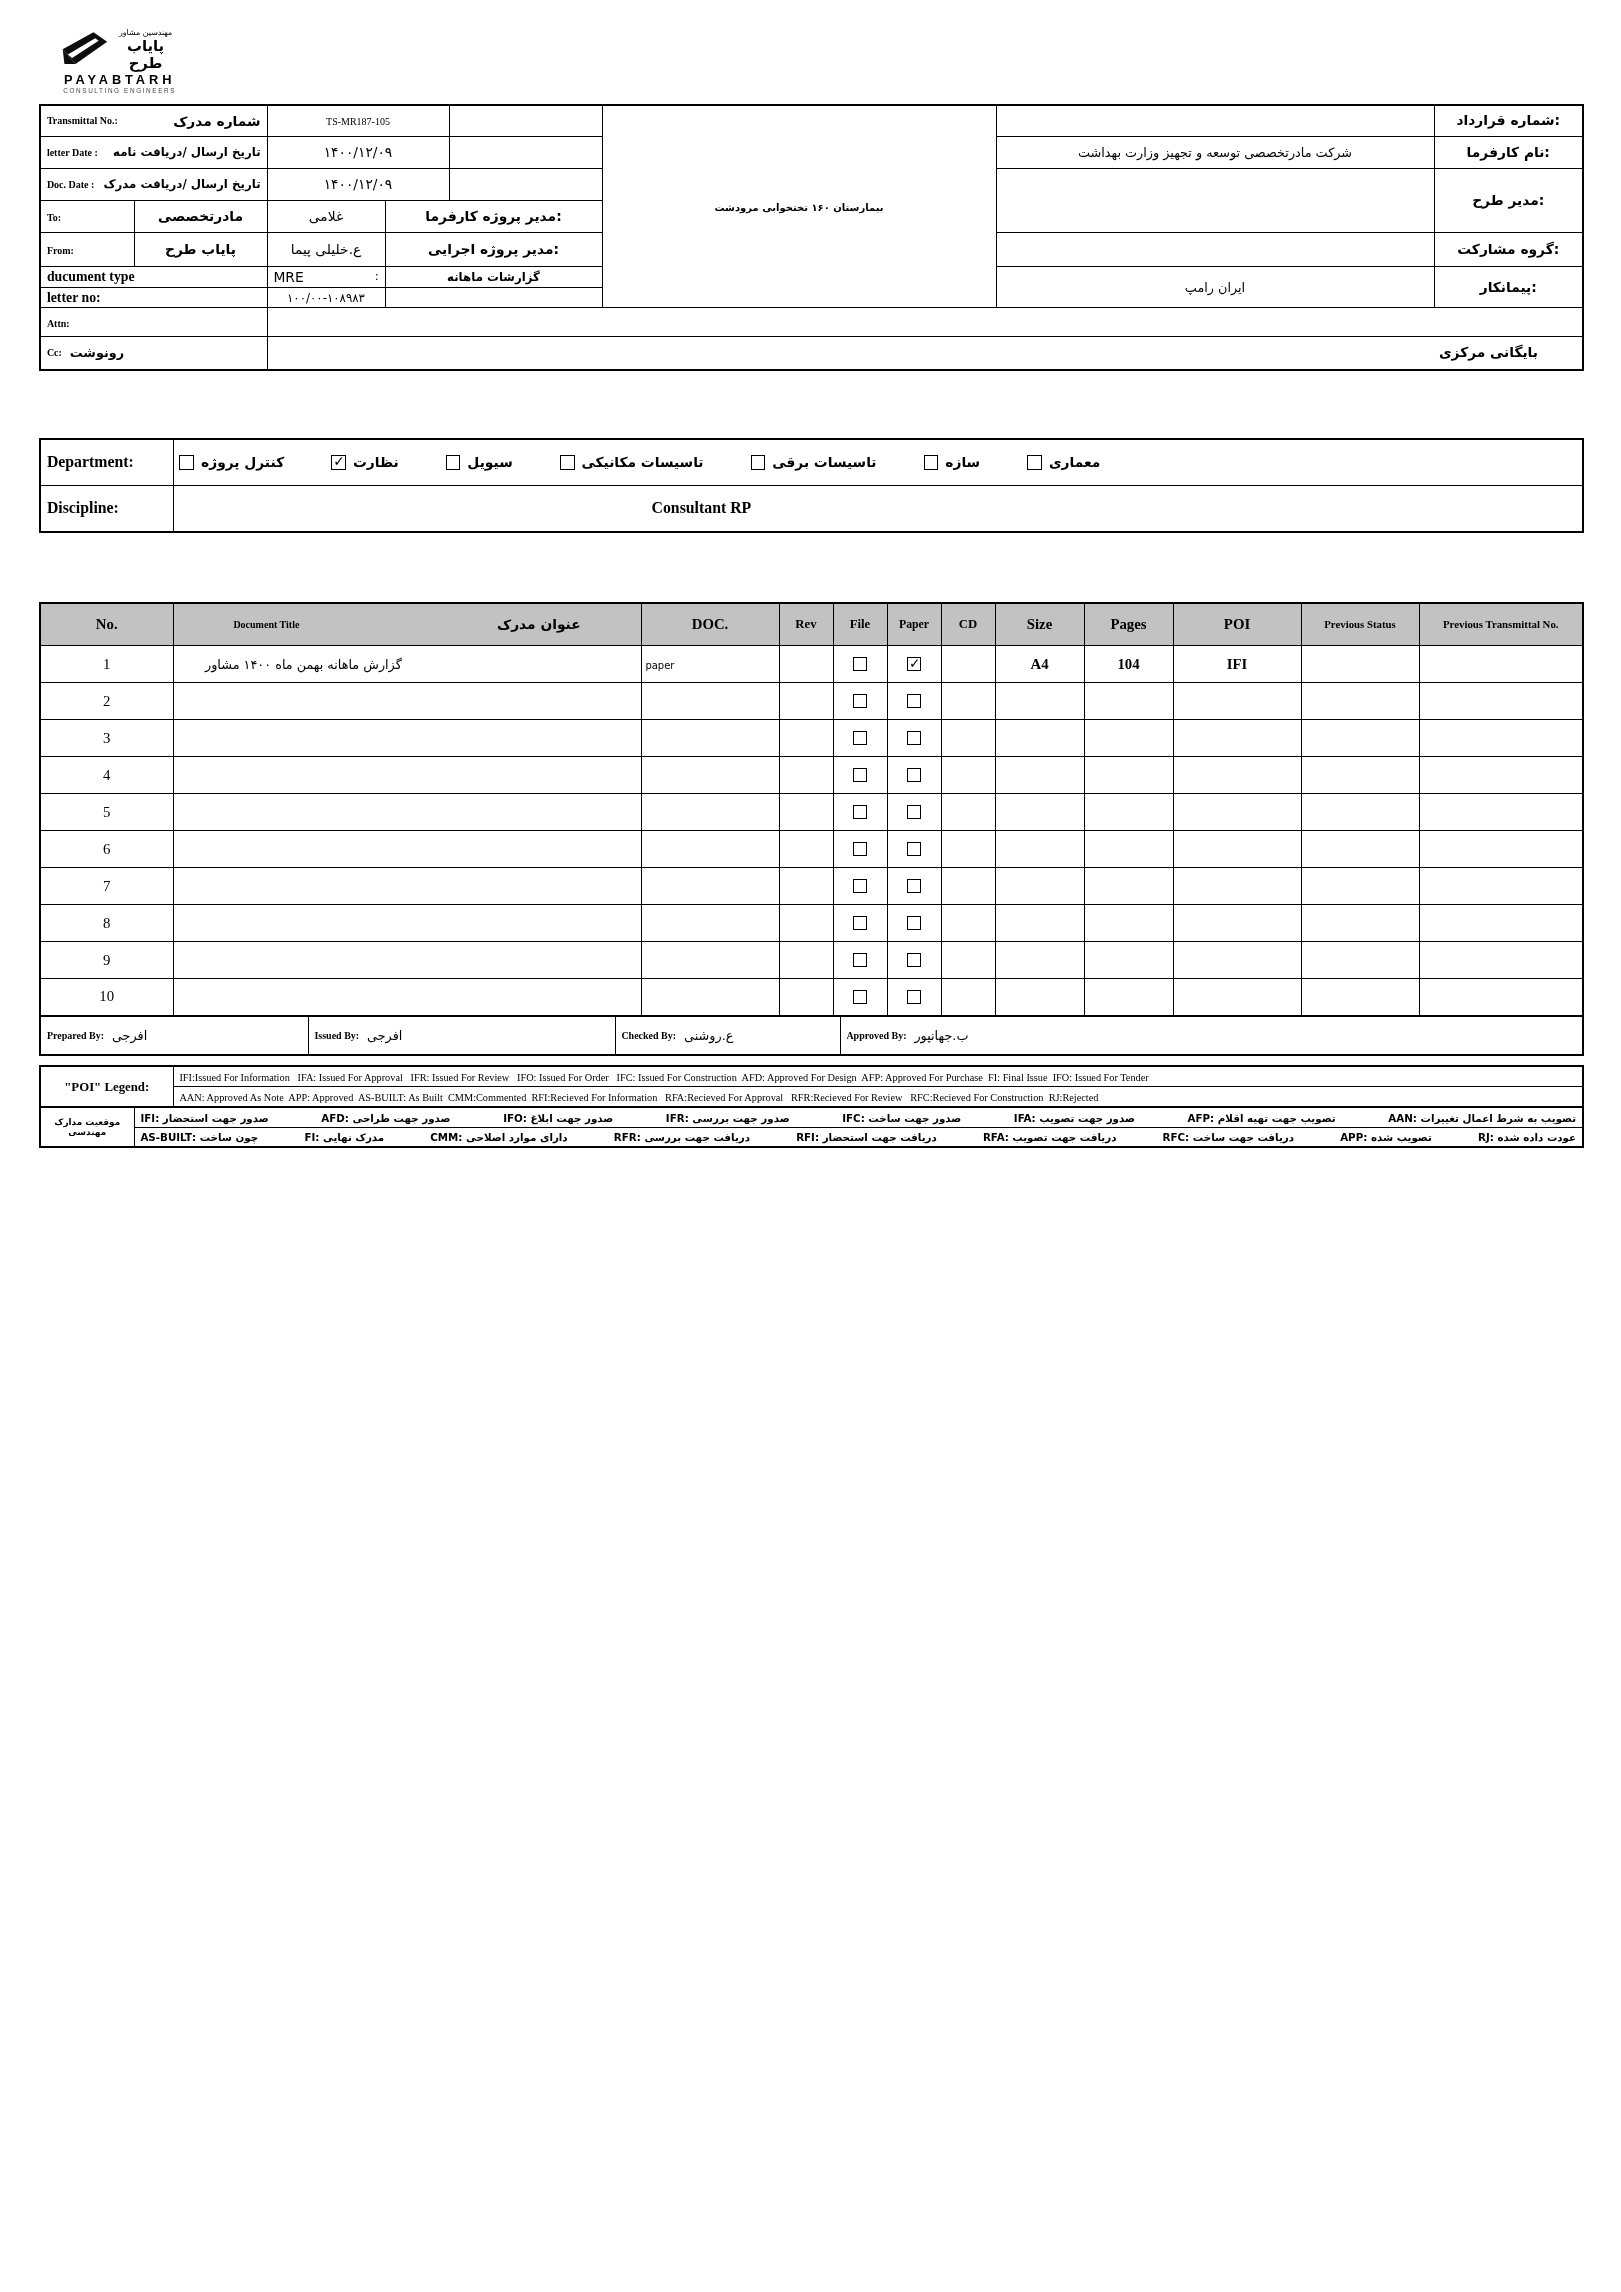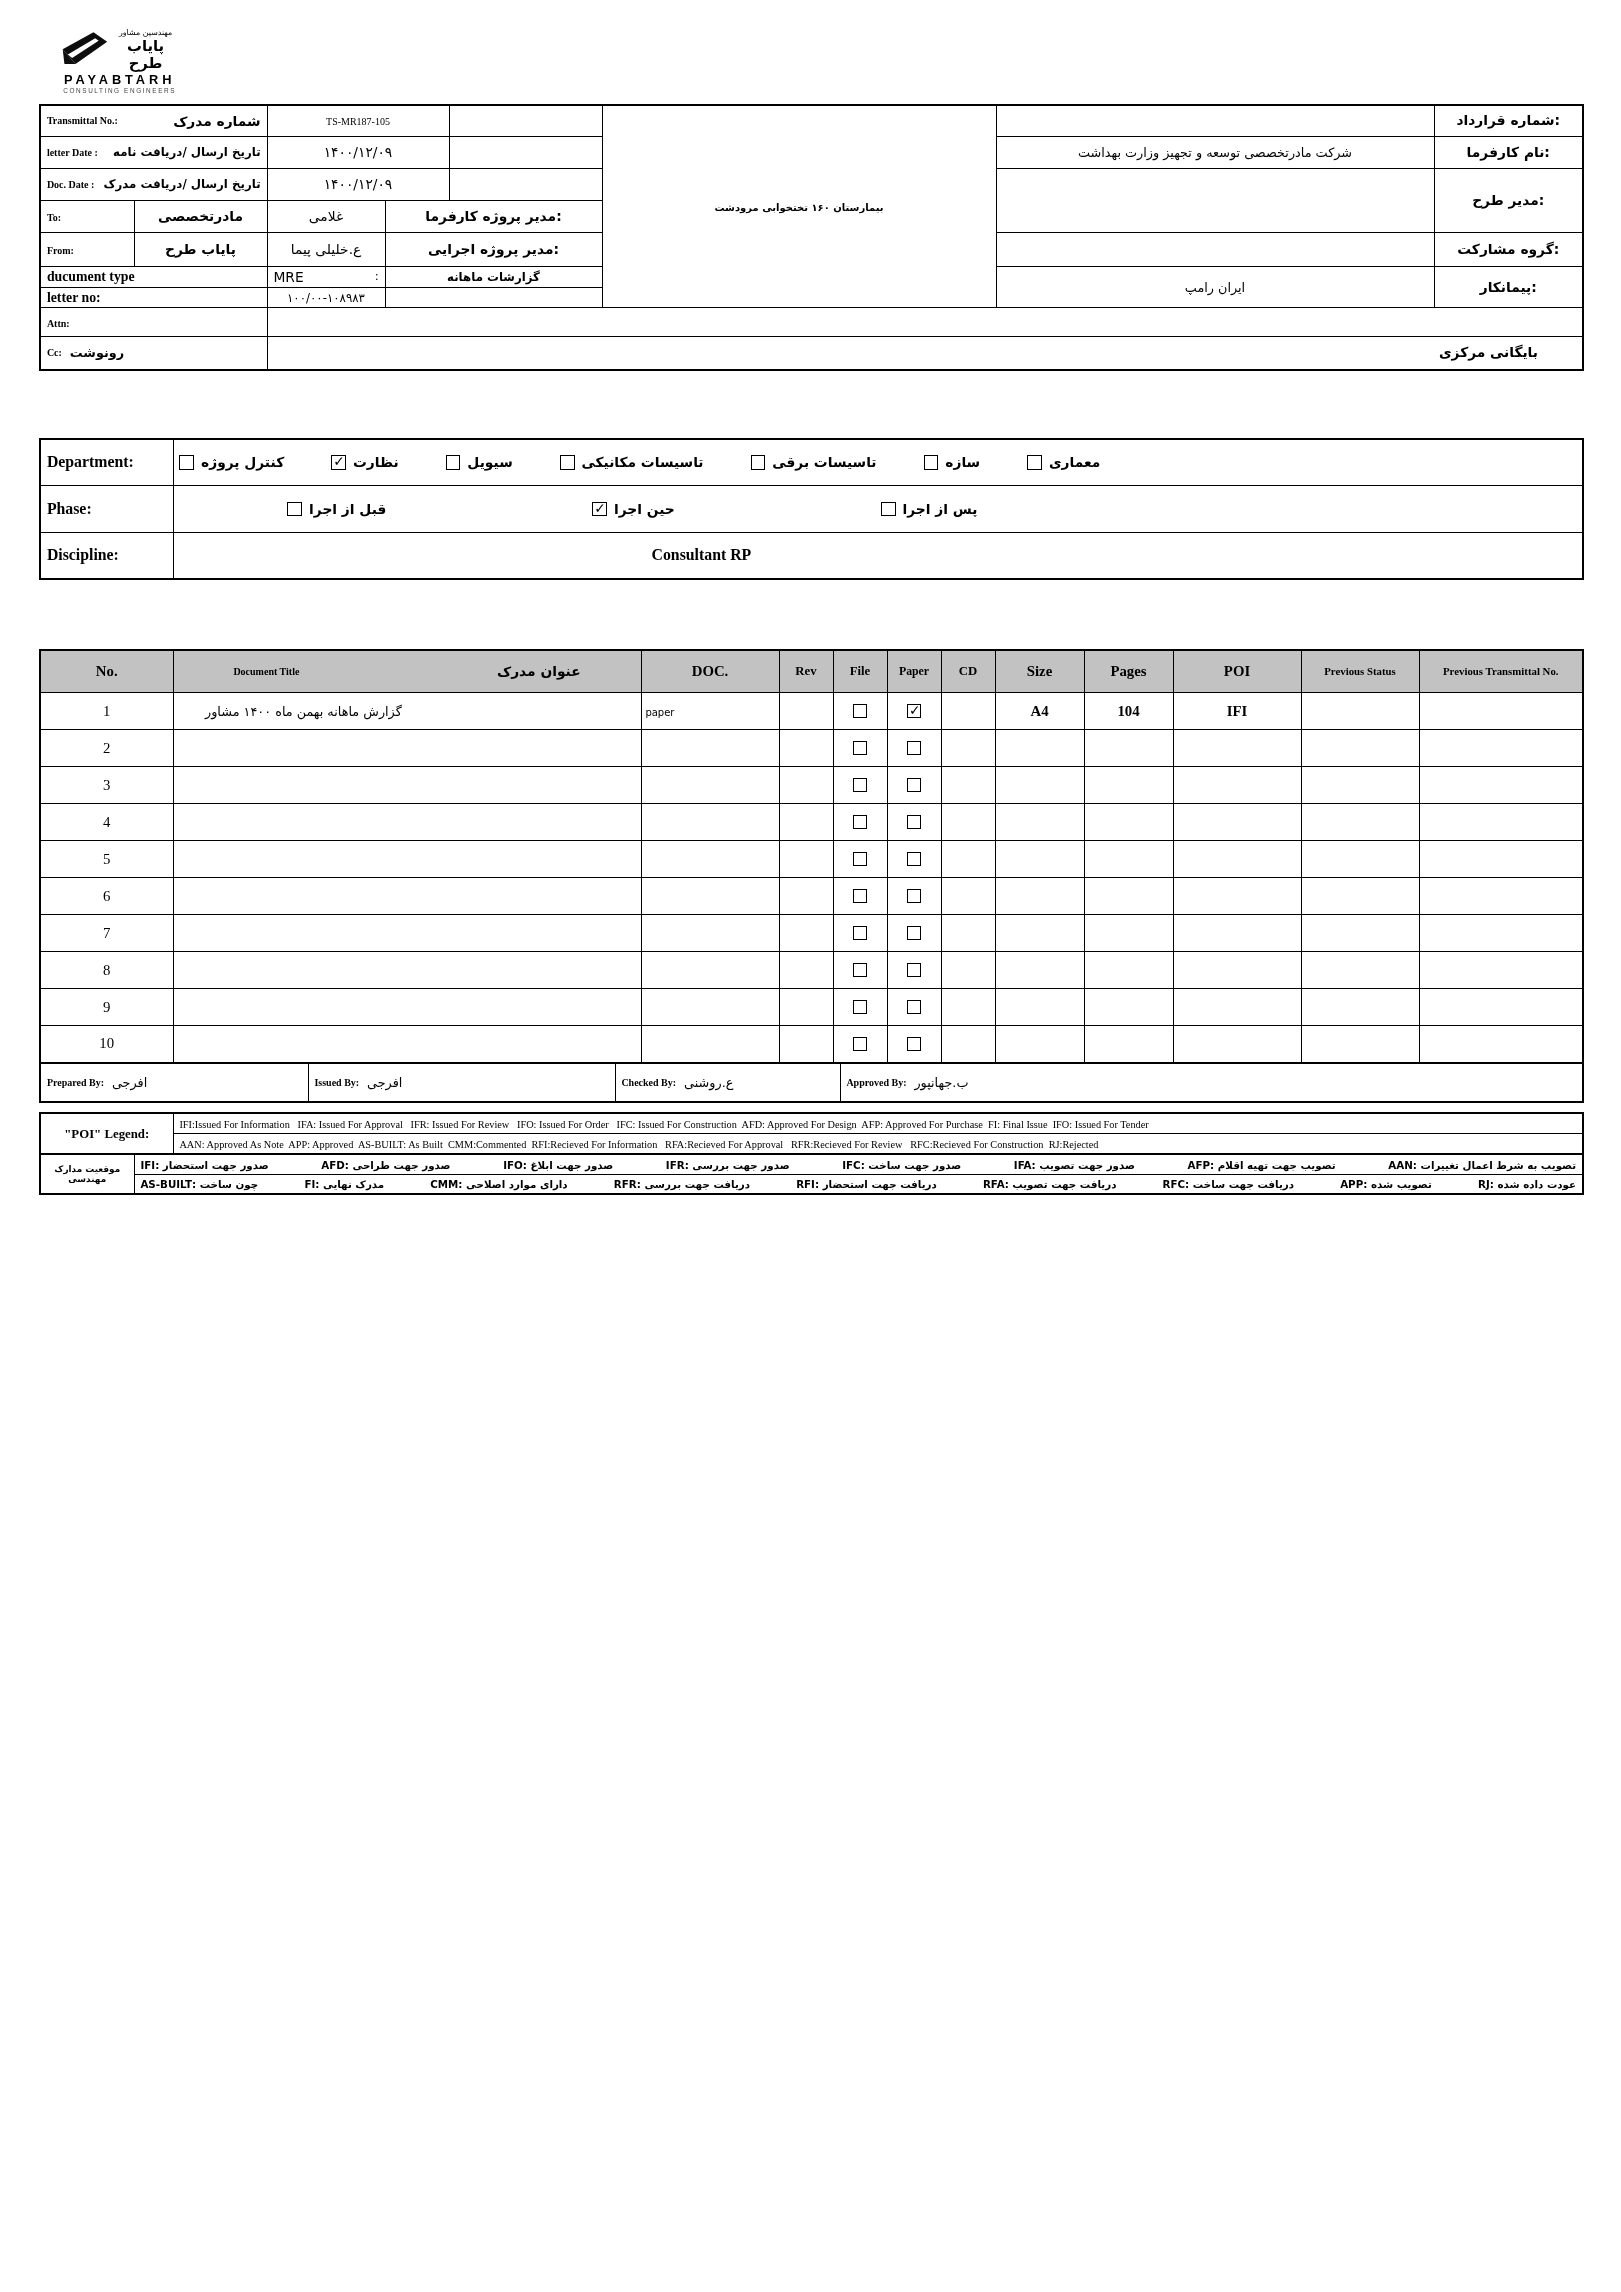--- a/index.html
+++ b/index.html
@@ -212,39 +212,20 @@
             <span class="cb"></span>
             <span class="fa b f14">سازه</span>
           </span>
           <span class="chk-item">
             <span class="cb"></span>
             <span class="fa b f14">معماری</span>
           </span>
         </div>
       </td>
     </tr>
-    <tr style="height:47px">
-      <td><span class="en b f16">Phase:</span></td>
-      <td>
-        <div class="chkrow" style="width:690px; margin-left:108px;">
-          <span class="chk-item">
-            <span class="cb"></span>
-            <span class="fa b f14">قبل از اجرا</span>
-          </span>
-          <span class="chk-item">
-            <span class="cb checked"></span>
-            <span class="fa b f14">حین اجرا</span>
-          </span>
-          <span class="chk-item">
-            <span class="cb"></span>
-            <span class="fa b f14">پس از اجرا</span>
-          </span>
-        </div>
-      </td>
-    </tr>
     <tr style="height:46px">
       <td><span class="en b f16">Discipline:</span></td>
       <td>
         <div style="width:1044px; text-align:center;"><span class="en b f16">Consultant RP</span></div>
       </td>
     </tr>
   </tbody>
       </table>
 
   <table class="t t-docs">

